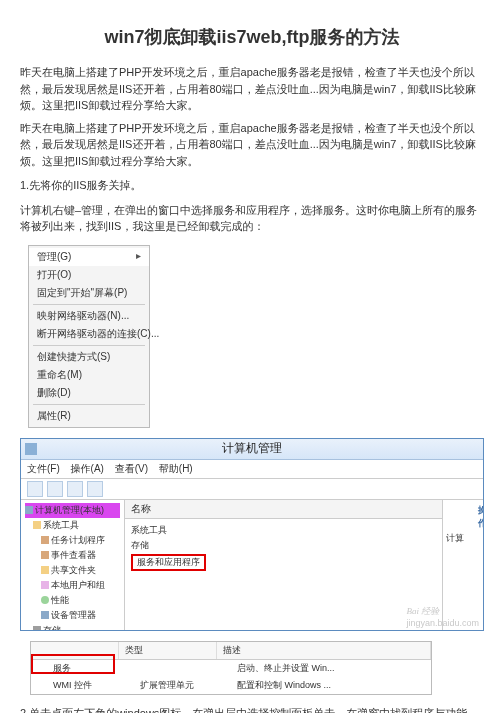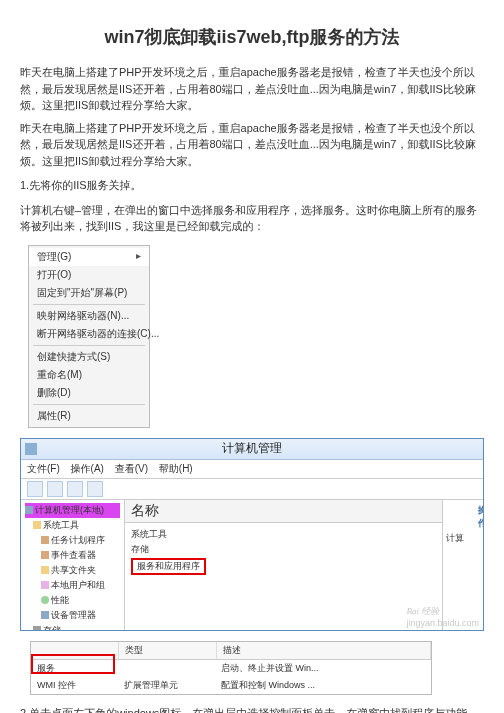--- a/index.html
+++ b/index.html
@@ -118,21 +118,21 @@
   .ico-service{background:#9bd49b; border-radius:50%;}
   .ico-disk{background:#9e9e9e;}
   .ico-user{background:#e7b3e7;}
   .ico-event{background:#d8a77a;}
   .mmc .list {
     flex: 1;
     position: relative;
     padding: 0;
   }
   .mmc .list .hdr {
-    background:#f4f4f4; border-bottom:1px solid #ccc; padding:2px 6px; font-size:14px;
+    background:#f4f4f4; border-bottom:1px solid #ccc; padding:2px 6px; font-size:10px;
   }
   .mmc .list .rows { padding:4px 6px; font-size:9px;}
   .mmc .list .rows .row { padding:1px 0;}
   .mmc .list .redbox {
     border: 2px solid #e00000;
     display: inline-block;
     padding: 0 4px;
   }
   .mmc .actpane {
     width:34px; border-left:1px solid #ccc; font-size:9px; padding:2px 3px; background:#fff;
@@ -152,21 +152,21 @@
     width: 400px;
   }
   .svc .hdr {
     display:flex; border-bottom:1px solid #ccc; background:#f7f7f7;
   }
   .svc .hdr div { padding:2px 6px; border-right:1px solid #ddd;}
   .svc .hdr .c1{width:75px;}
   .svc .hdr .c2{width:85px;}
   .svc .hdr .c3{flex:1;}
   .svc .rows { }
-  .svc .rows .row { display:flex;}
+  .svc .rows .row { display:flex;padding-left:16px;}
   .svc .rows .row div { padding:2px 6px;}
   .svc .rows .row .c1{width:75px;}
   .svc .rows .row .c2{width:85px;}
   .svc .rows .row .c3{flex:1;}
   .svc .redbox2 {
     position:absolute;
     top:12px; left:0;
     width:80px; height:16px;
     border:2px solid #e00000;
     pointer-events:none;

